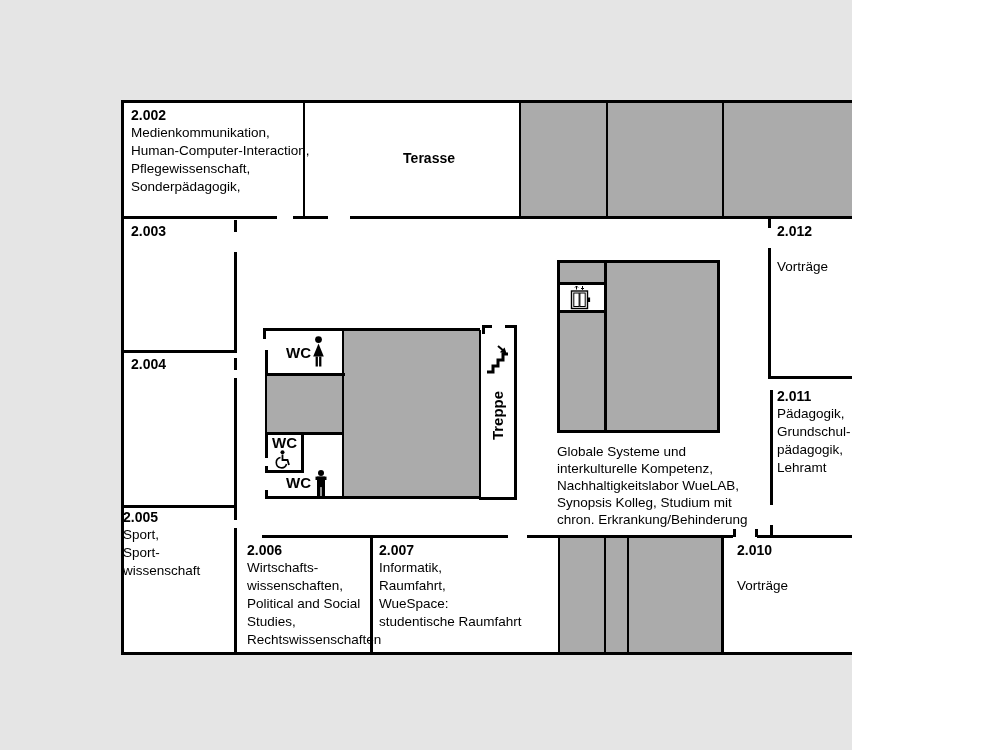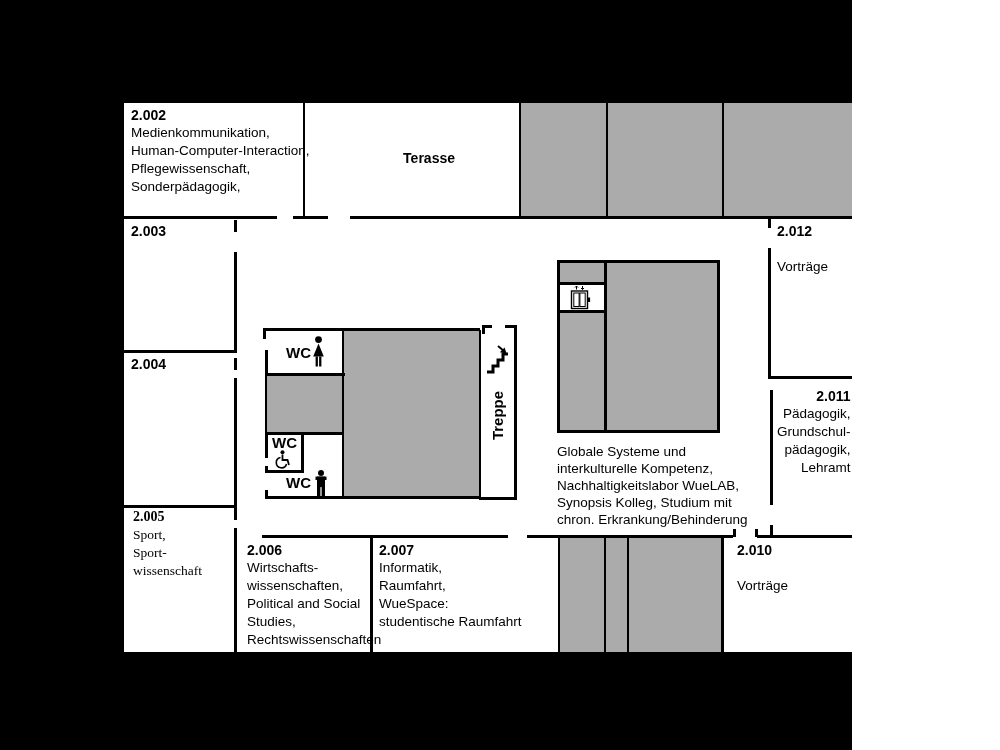--- a/index.html
+++ b/index.html
@@ -1,16 +1,16 @@
 <!DOCTYPE html>
 <html><head>
 <meta charset="utf-8">
 <style>
   html,body{margin:0;padding:0;background:#fff;}
-  #canvas{position:relative;width:852px;height:750px;background:#000000;overflow:hidden;
+  #canvas{position:relative;width:852px;height:750px;background:#e5e5e5;overflow:hidden;
           font-family:"Liberation Sans",sans-serif;color:#000;}
   #plan{position:absolute;left:121px;top:100px;width:767px;height:555px;background:#fff;}
   .w{position:absolute;background:#000;}
   .g{position:absolute;background:#ababab;}
   .room{position:absolute;}
   .rn{font-weight:bold;font-size:14px;line-height:18px;}
   .rl{font-size:13.5px;line-height:18px;}
   .rl div{min-height:18px;white-space:nowrap;}
   .note{position:absolute;font-size:13.5px;line-height:17px;}
   .note div{min-height:17px;white-space:nowrap;}
@@ -115,21 +115,21 @@
     <div class="big-label" style="left:234px;top:50px;width:100px;text-align:right;">Terasse</div>
 
     <div class="room" style="left:10px;top:122px;">
       <div class="rn">2.003</div>
     </div>
 
     <div class="room" style="left:10px;top:255px;">
       <div class="rn">2.004</div>
     </div>
 
-    <div class="room" style="left:12px;top:408px;font-family:Liberation Serif, serif;">
+    <div class="room" style="left:2px;top:408px;">
       <div class="rn">2.005</div>
       <div class="rl">
           <div>Sport,</div>
           <div>Sport-</div>
           <div>wissenschaft</div>
         </div>
     </div>
 
     <div class="room" style="left:126px;top:441px;">
       <div class="rn">2.006</div>
@@ -153,21 +153,21 @@
     </div>
 
     <div class="room" style="left:616px;top:441px;">
       <div class="rn">2.010</div>
       <div class="rl">
           <div></div>
           <div>Vorträge</div>
         </div>
     </div>
 
-    <div class="room" style="left:656px;top:287px;text-align:right;">
+    <div class="room" style="left:656px;top:287px;">
       <div class="rn">2.011</div>
       <div class="rl">
           <div>Pädagogik,</div>
           <div>Grundschul-</div>
           <div>pädagogik,</div>
           <div>Lehramt</div>
         </div>
     </div>
 
     <div class="room" style="left:656px;top:122px;">

